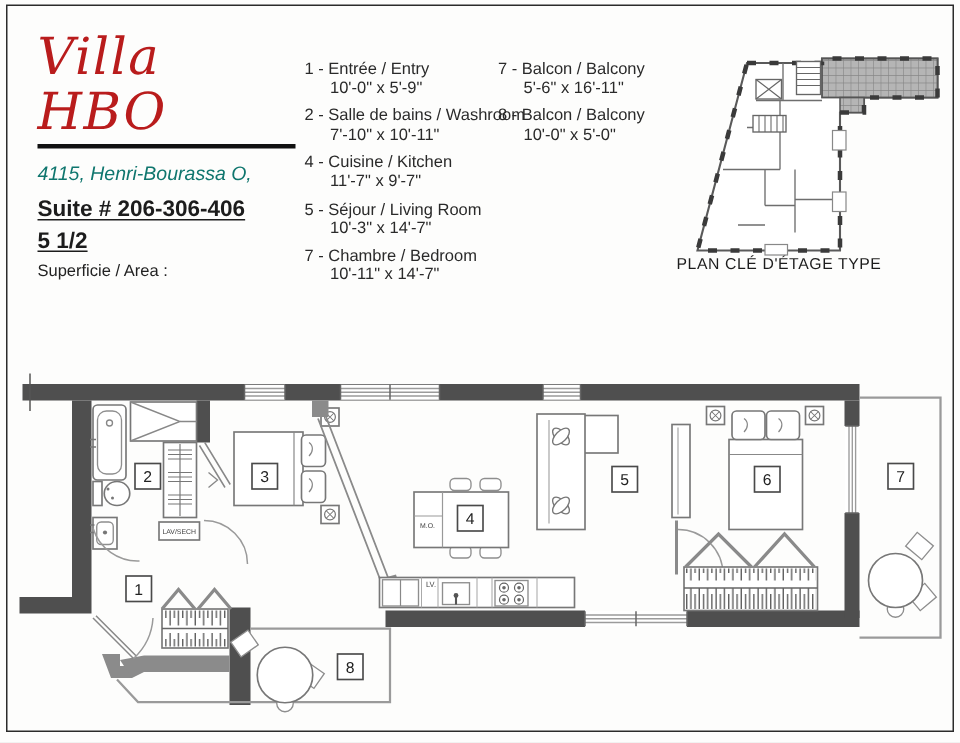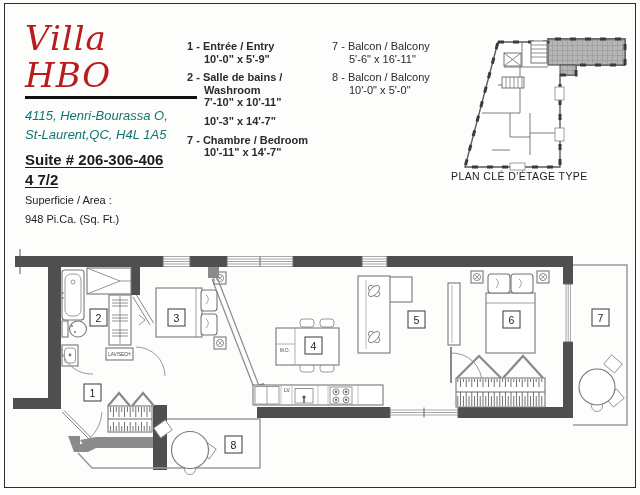--- a/index.html
+++ b/index.html
@@ -13,21 +13,21 @@
          letter-spacing:1px;line-height:1.1;color:#b91c1c;}
   #title-rule{height:3px;background:#111;width:172px;margin:1px 0 7px 0;}
   .addr{font-size:13px;line-height:1.5;color:#0f766e;font-style:italic;}
   #suite-block{margin-top:5px;}
   .suite-line{font-size:15px;font-weight:bold;line-height:1.35;
               text-decoration:underline;text-underline-offset:2px;
               text-decoration-thickness:1.4px;}
   .area-line{font-size:11px;line-height:1.4;margin-top:3px;color:#222;}
   
   .legend-col{position:absolute;top:40px;font-size:11px;line-height:12.6px;color:#2a2a2a;}
-  #legend-col-1{left:187px;width:148px;font-weight:bold;}
+  #legend-col-1{left:203px;width:148px;}
   #legend-col-2{left:317px;width:130px;margin-left:15px;}
   .legend-item{margin-bottom:6px;}
   .l-label{padding-left:17px;text-indent:-17px;}
   .l-dims{padding-left:17px;}
   
   #keyplan-caption{position:absolute;left:451px;top:170px;width:157px;
                    font-size:10.5px;letter-spacing:0.4px;color:#1d1d1d;}
   
   svg{position:absolute;left:0;top:0;}
   .wall{fill:#4f4f4f;stroke:none;}
@@ -48,39 +48,42 @@
 </head>
 <body>
 
 <div id="page">
   <div id="frame"></div>
 
   <div id="info">
     <div id="title">Villa HBO</div>
     <div id="title-rule"></div>
     <div class="addr">4115, Henri-Bourassa O,</div>
-    <div class="addr">St-Laurent,QC, H4L 1A5</div>
     <div id="suite-block">
       <div class="suite-line">Suite # 206-306-406</div>
-      <div class="suite-line">4 7/2</div>
+      <div class="suite-line">5 1/2</div>
       <div class="area-line">Superficie / Area :</div>
-      <div class="area-line">948 Pi.Ca. (Sq. Ft.)</div>
     </div>
   </div>
 
   <div id="legend-col-1" class="legend-col">
     <div class="legend-item">
       <div class="l-label">1 - Entrée / Entry</div>
       <div class="l-dims">10'-0" x 5'-9"</div>
     </div>
     <div class="legend-item">
       <div class="l-label">2 - Salle de bains / Washroom</div>
       <div class="l-dims">7'-10" x 10'-11"</div>
     </div>
     <div class="legend-item">
+      <div class="l-label">4 - Cuisine / Kitchen</div>
+      <div class="l-dims">11'-7" x 9'-7"</div>
+    </div>
+    <div class="legend-item">
+      <div class="l-label">5 - Séjour / Living Room</div>
       <div class="l-dims">10'-3" x 14'-7"</div>
     </div>
     <div class="legend-item">
       <div class="l-label">7 - Chambre / Bedroom</div>
       <div class="l-dims">10'-11" x 14'-7"</div>
     </div>
   </div>
 
   <div id="legend-col-2" class="legend-col">
     <div class="legend-item">

